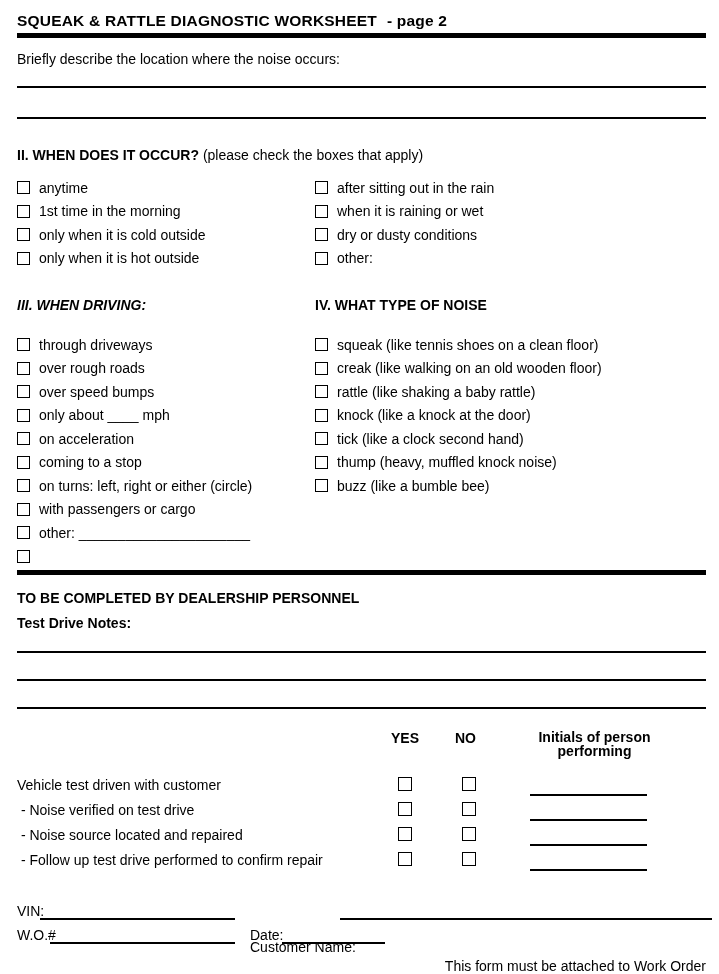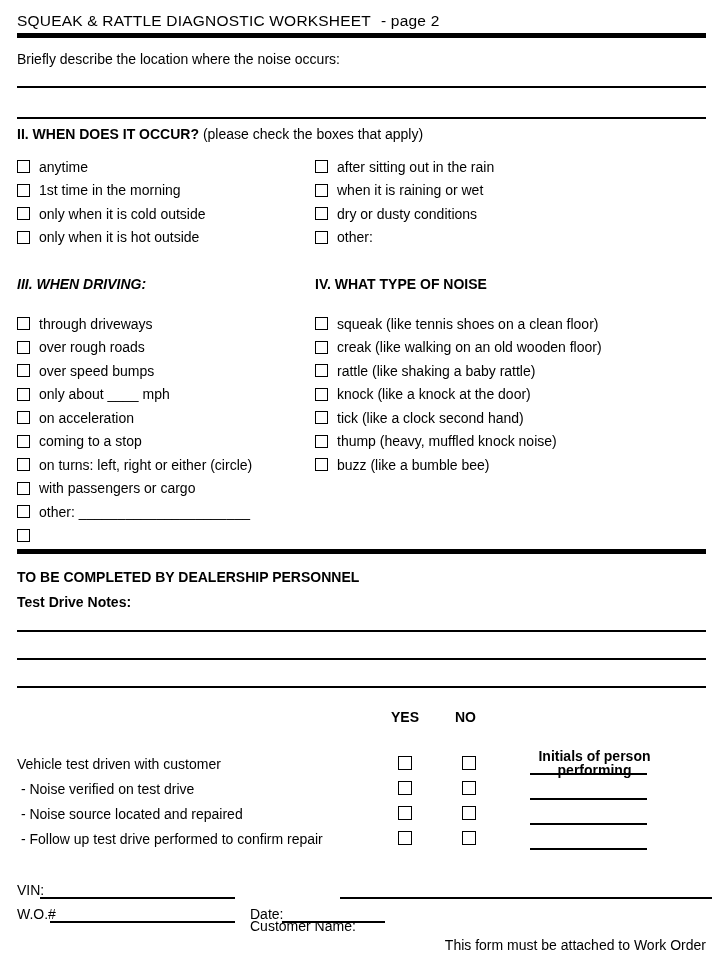--- a/index.html
+++ b/index.html
@@ -10,21 +10,21 @@
     background: #ffffff;
     color: #000000;
     font-family: "Liberation Sans", sans-serif;
     font-size: 14px;
     position: relative;
     padding: 13px 13px 0 17px;
     overflow: hidden;
   }
   .title-row {
     font-size: 15.5px;
-    font-weight: normal;
+    font-weight: bold;
     line-height: 16px;
     padding-bottom: 4px;
     border-bottom: 5px solid #000;
     letter-spacing: 0.2px;
   }
   .title-page { margin-left: 10px; }
   .prompt { margin-top: 13px; line-height: 16px; }
   .wline { height: 0; border-bottom: 2px solid #000; }
   .sec-title { font-weight: bold; line-height: 16px; }
   .sec-title .sub { font-weight: normal; }
@@ -41,21 +41,21 @@
     display: inline-block;
   }
   .sec-heads { display: flex; margin-top: 27px; }
   .sec-heads .lh { width: 298px; flex: 0 0 298px; font-style: italic; }
   .divider-thick { height: 5px; background: #000; margin-top: 2px; }
   .dealer-title { font-weight: bold; margin-top: 15px; line-height: 16px; }
   .notes-label { font-weight: bold; margin-top: 9px; line-height: 16px; }
   .chk-head { position: relative; height: 30px; margin-top: 21px; font-weight: bold; }
   .chk-head .yes { position: absolute; left: 374px; top: 0; }
   .chk-head .no  { position: absolute; left: 438px; top: 0; }
-  .chk-head .initials { position: absolute; left: 505px; top: 0; width: 145px; text-align: center; line-height: 14px; margin-top: 40px; }
+  .chk-head .initials { position: absolute; left: 505px; top: 0; width: 145px; text-align: center; line-height: 14px; }
   .chk-row { position: relative; height: 25px; }
   .chk-row .rlabel { position: absolute; left: 0; top: 4px; line-height: 16px; white-space: pre; }
   .chk-row .cb { position: absolute; margin: 0; width: 14px; height: 14px; }
   .chk-row .cb.yes { left: 381px; top: 4px; }
   .chk-row .cb.no  { left: 445px; top: 4px; }
   .chk-row .iline { position: absolute; left: 513px; bottom: 2px; width: 117px; border-bottom: 2px solid #000; }
   .field-row { position: relative; height: 24px; }
   .field-row .flabel { position: absolute; top: 4px; line-height: 16px; }
   .field-row .fline { position: absolute; bottom: 3px; border-bottom: 2px solid #000; }
   .footer-note { text-align: right; margin-top: 11px; line-height: 16px; }
@@ -66,21 +66,21 @@
 <div class="page">
 
   <div class="title-row">
     <span>SQUEAK &amp; RATTLE DIAGNOSTIC WORKSHEET</span><span class="title-page">- page 2</span>
   </div>
 
   <div class="prompt">Briefly describe the location where the noise occurs:</div>
   <div class="wline" style="margin-top:19px;"></div>
   <div class="wline" style="margin-top:29px;"></div>
 
-  <div class="sec-title" style="margin-top:7px;">
+  <div class="sec-title" style="margin-top:28px;">
     <span>II. WHEN DOES IT OCCUR?</span><span class="sub"> (please check the boxes that apply)</span>
   </div>
   <div class="two-col" style="margin-top:13px;">
     <ul class="col left">
 
         <li>
           <span class="cb"></span>
           <span>anytime</span>
         </li>
 

